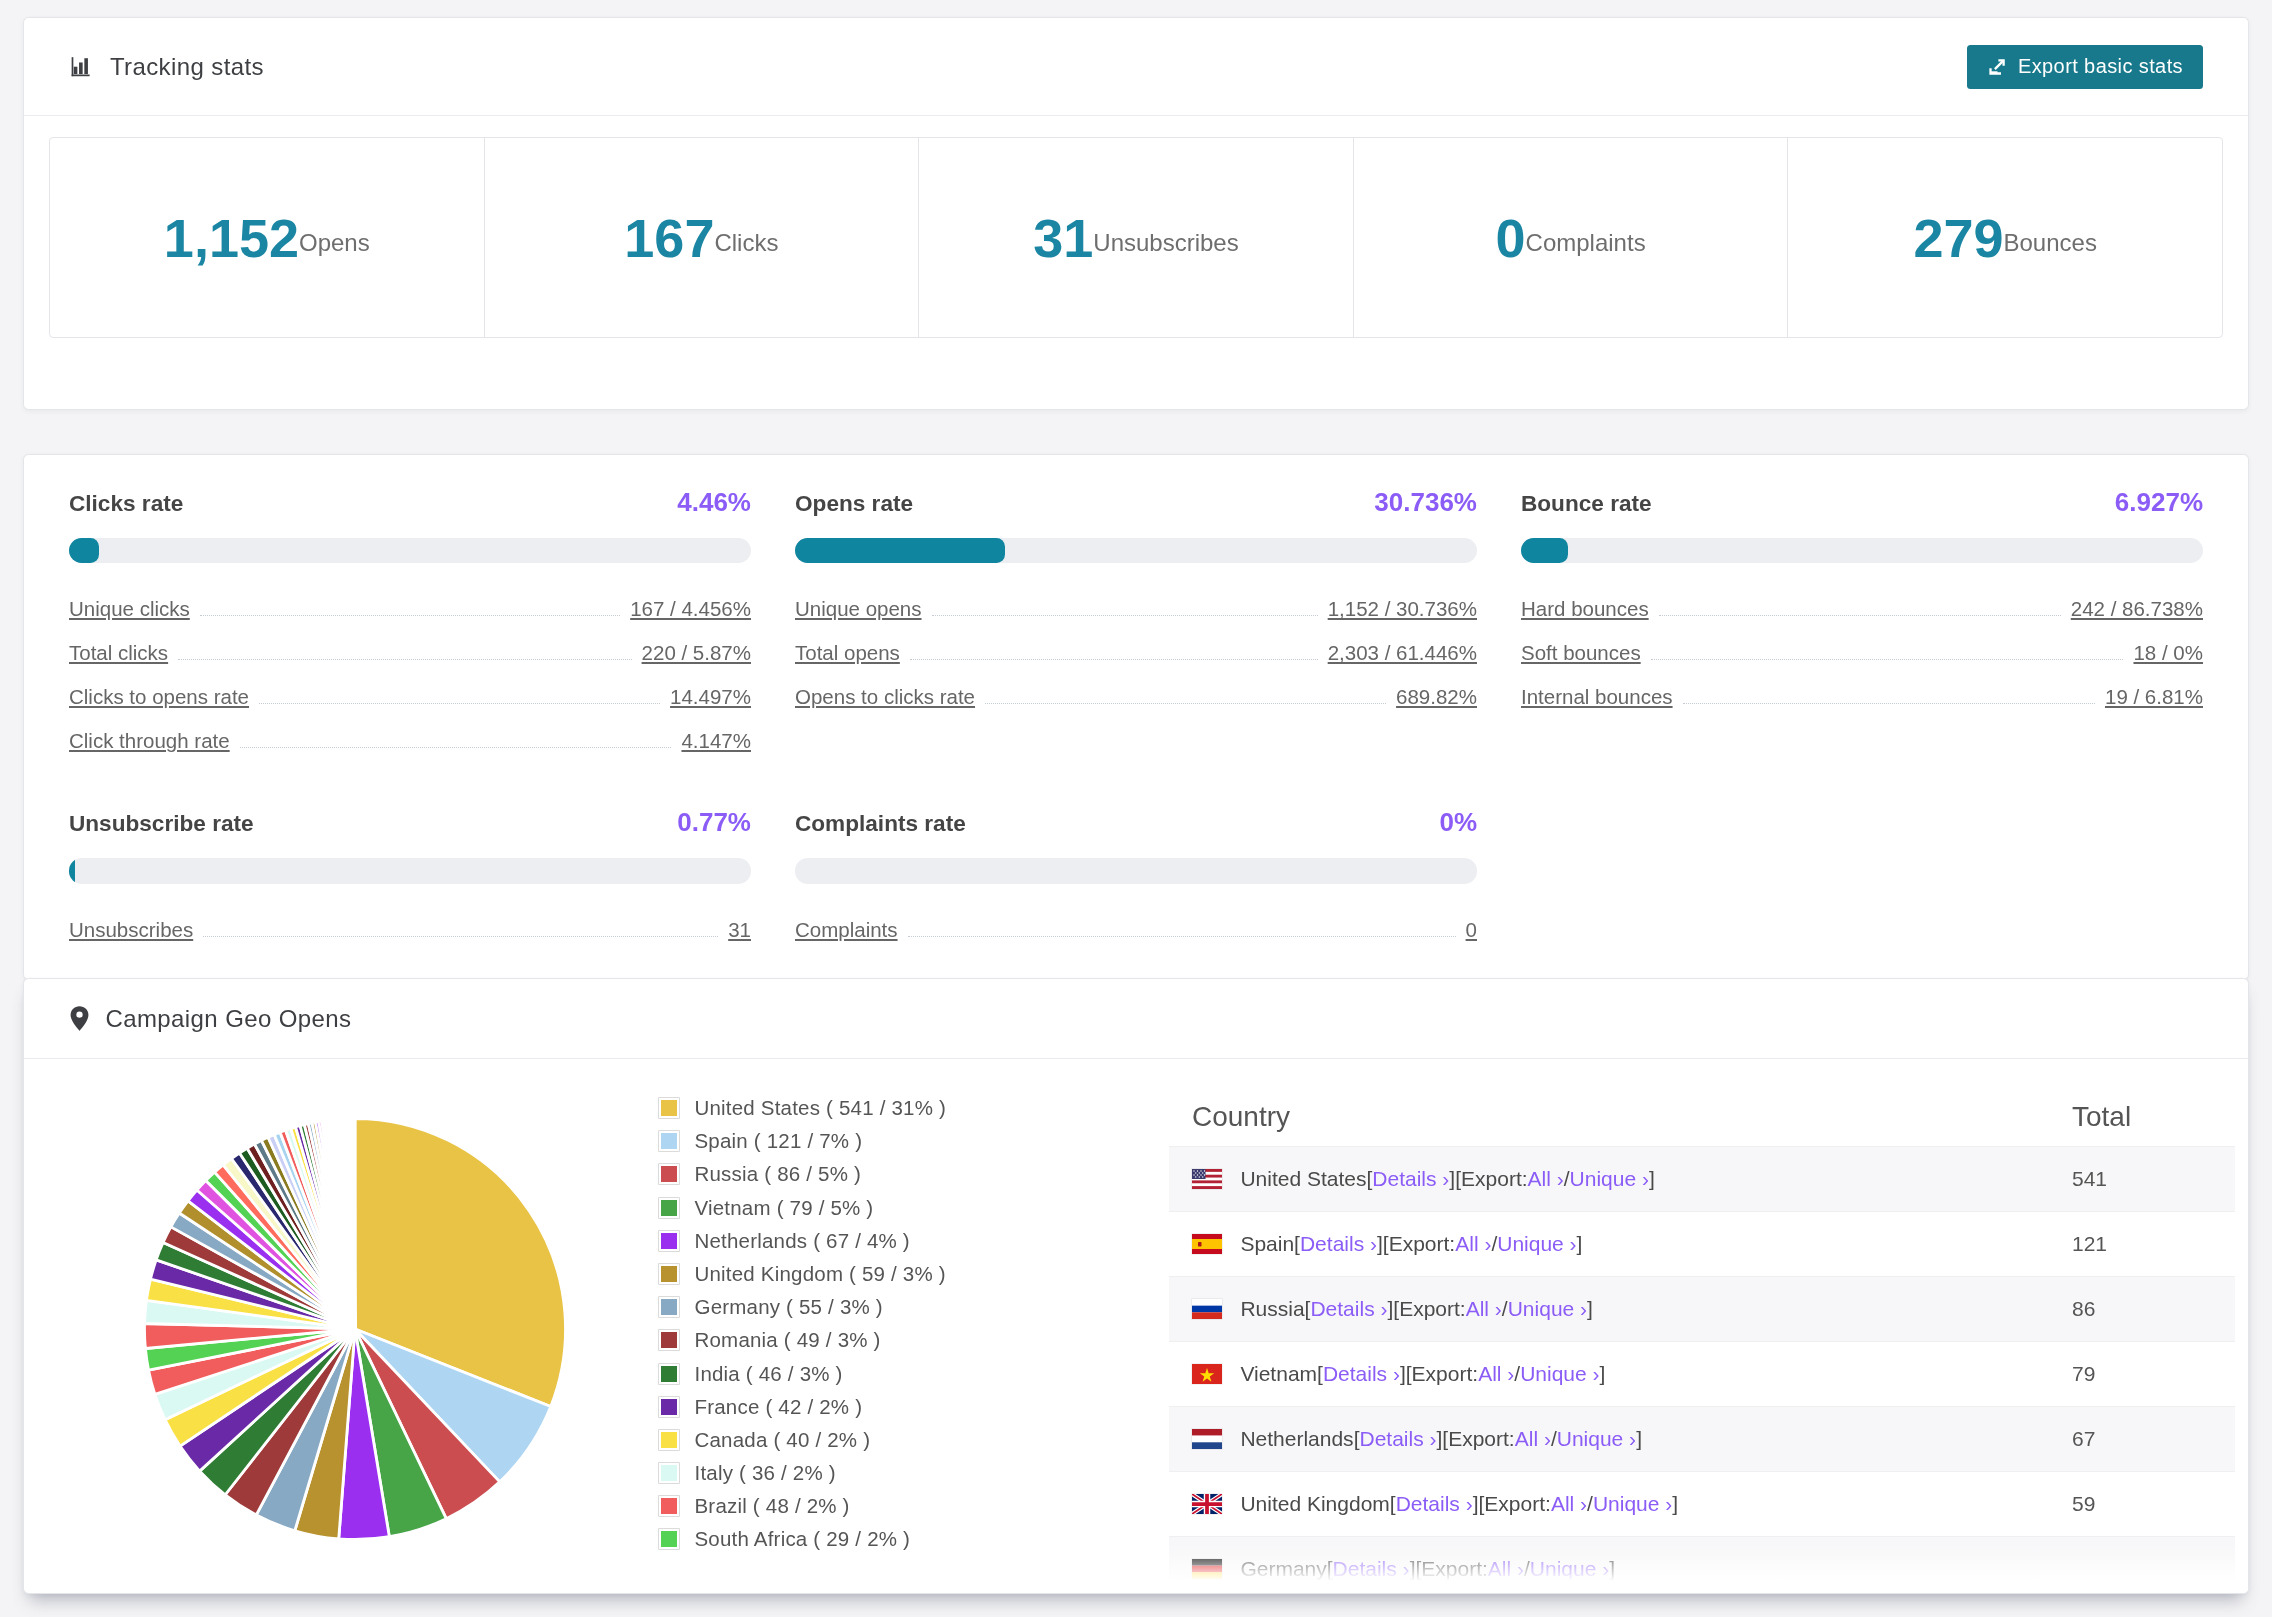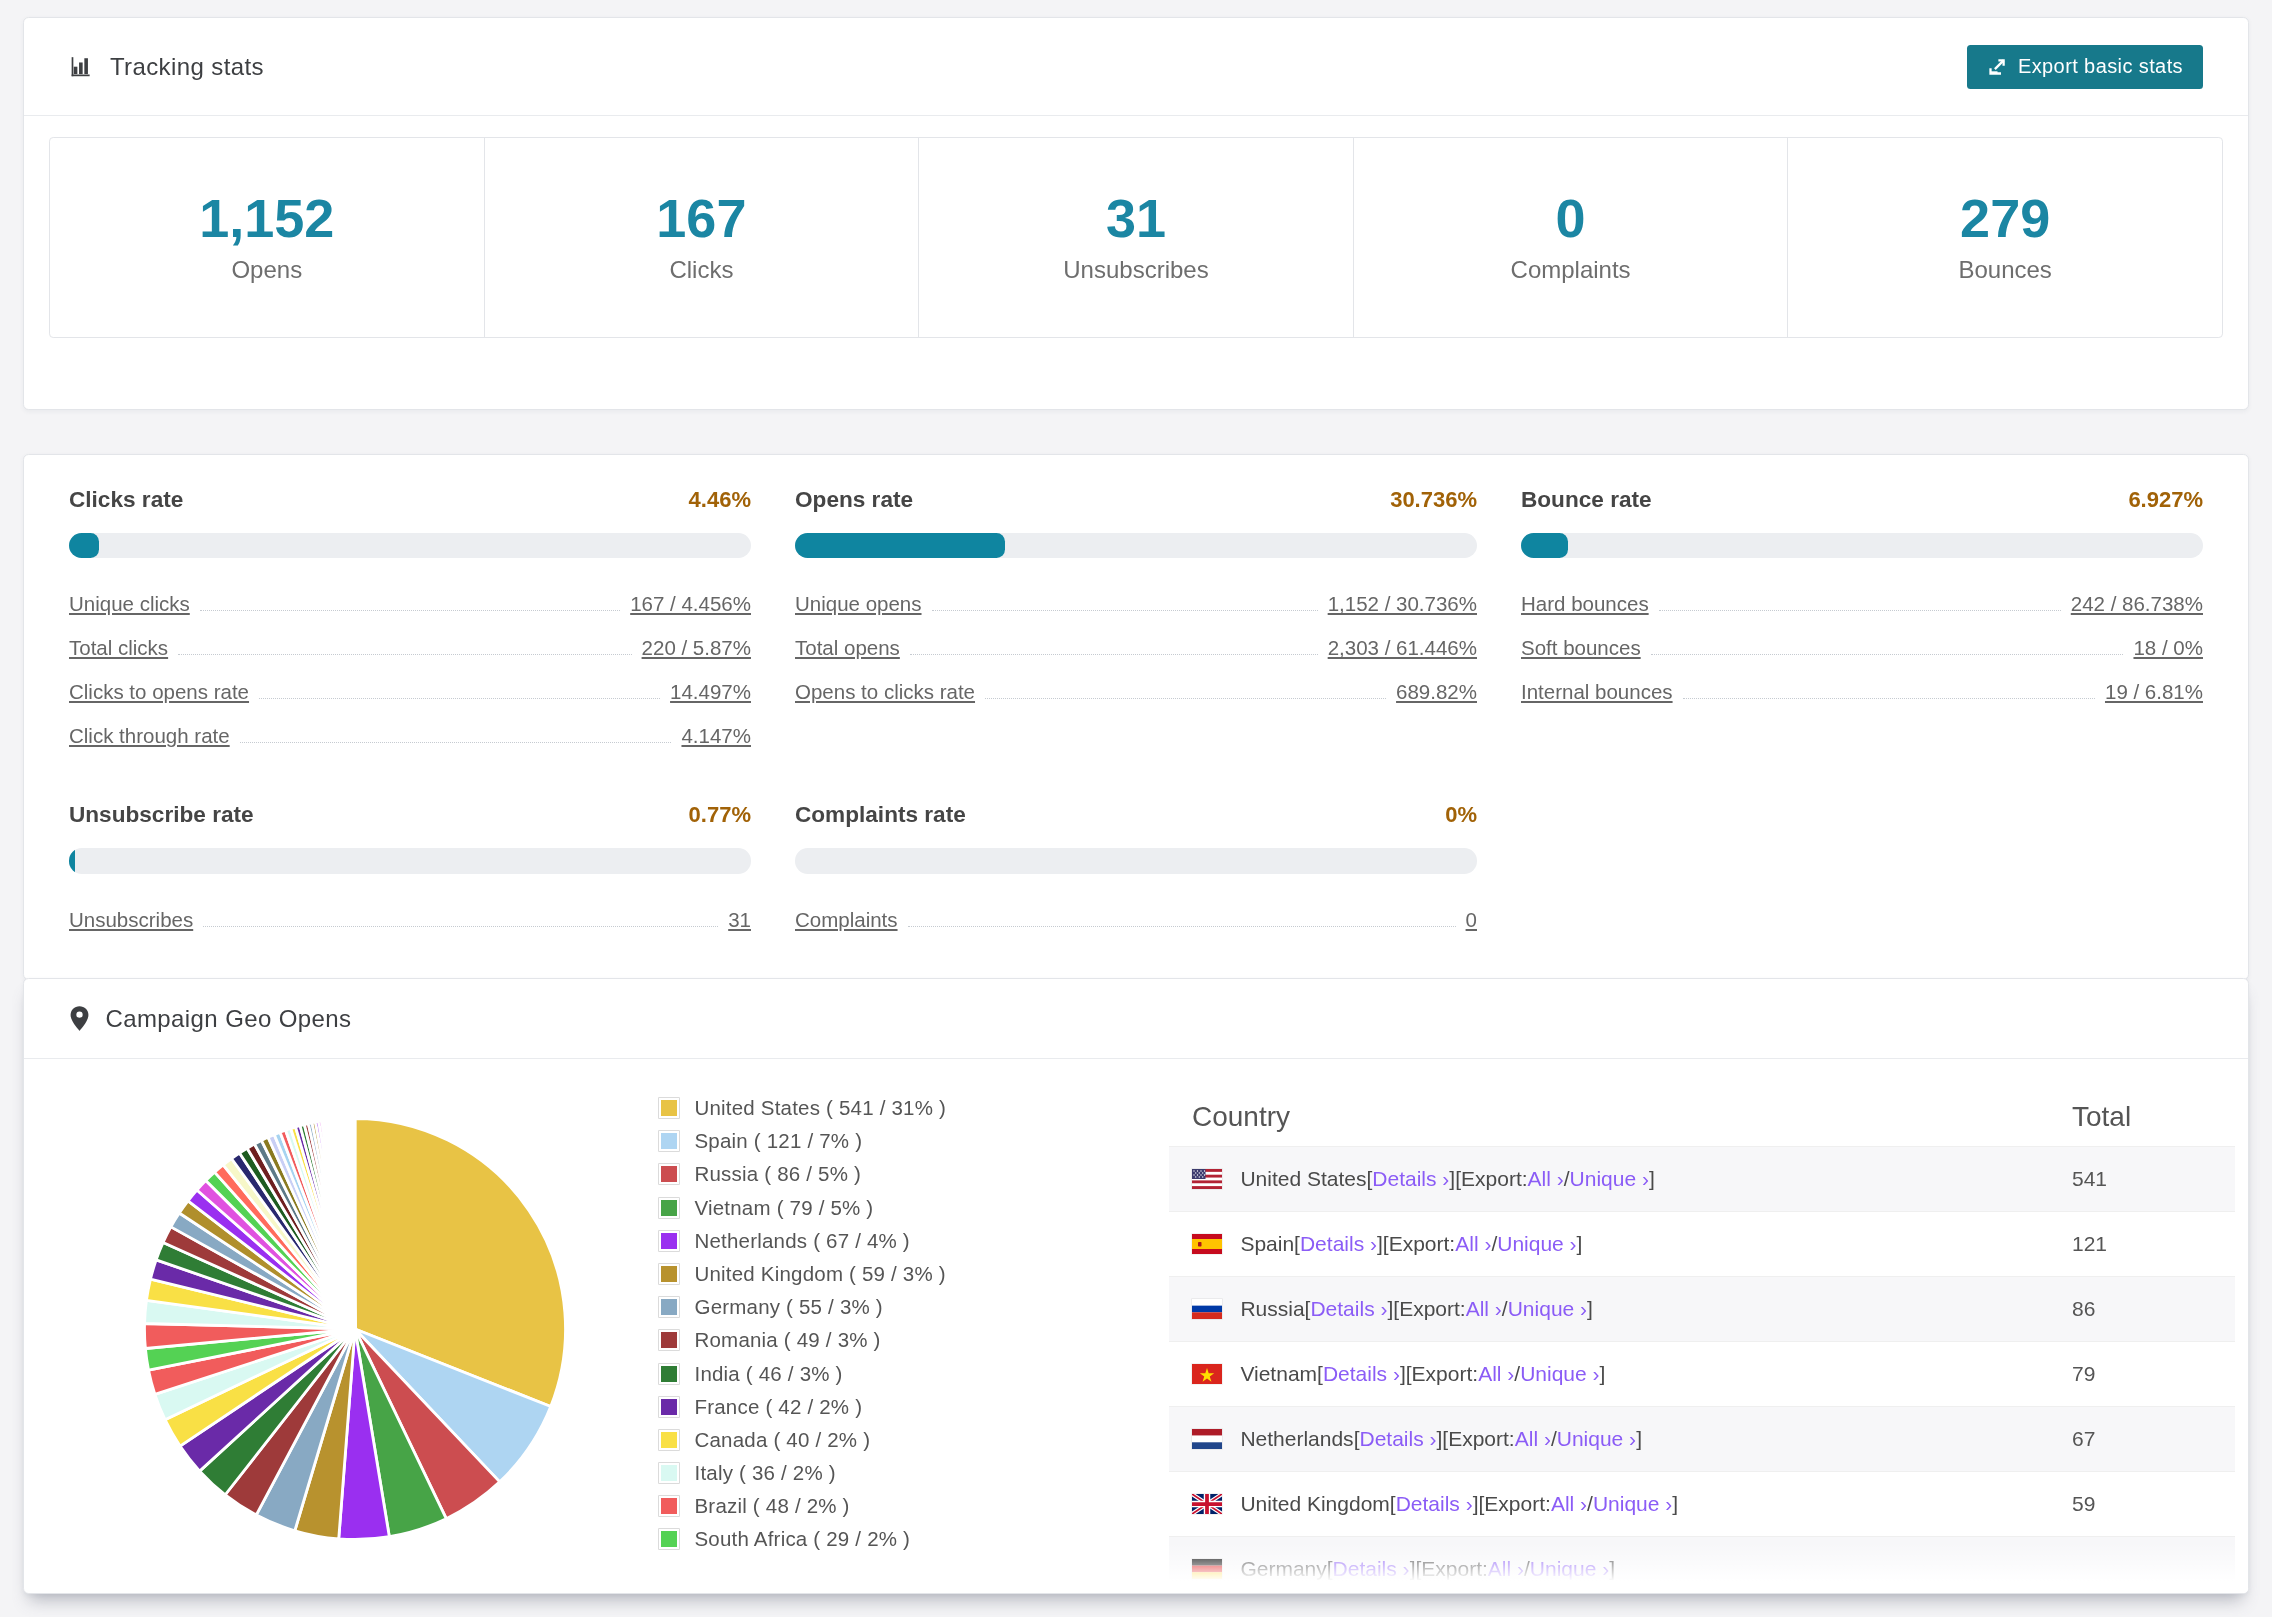--- a/index.html
+++ b/index.html
@@ -22,33 +22,33 @@
 
   .export-btn { margin-left:auto; display:flex; align-items:center; gap:10px;
     background:#17798b; color:#fff; border:none; border-radius:3.5px;
     height:44px; padding:0 20px; font-size:20px; font-family:inherit;
     letter-spacing:0.4px; cursor:pointer; }
   .export-btn svg { width:21px; height:21px; }
 
   
   .stats-row { display:flex; margin:21px 25px 0; height:201px;
     border:0.7px solid #e3e5e9; border-radius:4.2px; }
-  .stat-cell { flex:1; display:flex; flex-direction:column; align-items:center;
+  .stat-cell { flex:1; display:flex; flex-direction:row; align-items:center;
     justify-content:center; border-left:0.7px solid #e3e5e9;text-align:right; }
   .stat-cell:first-child { border-left:none; }
   .stat-value { font-size:54px; font-weight:700; color:#1b86a3; line-height:1; }
   .stat-label { font-size:24px; color:#6e6e6e; margin-top:11.3px; }
 
   
   .rates-wrap { padding:32px 45px 0; }
   .rates-row { display:grid; grid-template-columns:repeat(3,1fr); column-gap:44px; }
   .rates-row + .rates-row { margin-top:44px; }
   .rate-head { display:flex; justify-content:space-between; align-items:baseline; }
   .rate-title { font-size:22.6px; font-weight:700; color:#454545; }
-  .rate-value { font-size:22px; font-weight:700; color:#a16207; }
+  .rate-value { font-size:26px; font-weight:700; color:#8b5cf6; }
   .progress { margin-top:20px; height:25.4px; background:#eceef1; border-radius:12.7px; overflow:hidden; }
   .progress-fill { height:100%; background:#0f85a0; border-radius:8.5px; min-width:0; }
   .metrics { margin-top:24px; }
   .metric-row { display:flex; align-items:flex-end; padding:10px 0; font-size:20.5px; color:#666;text-decoration:underline; }
   .metric-label { white-space:nowrap; }
   .metric-leader { flex:1; border-bottom:1.4px dotted #c6cbd1; margin:0 10px 5px; }
   .metric-value { white-space:nowrap; }
 
   
   .geo-body { position:relative; height:535px; }

